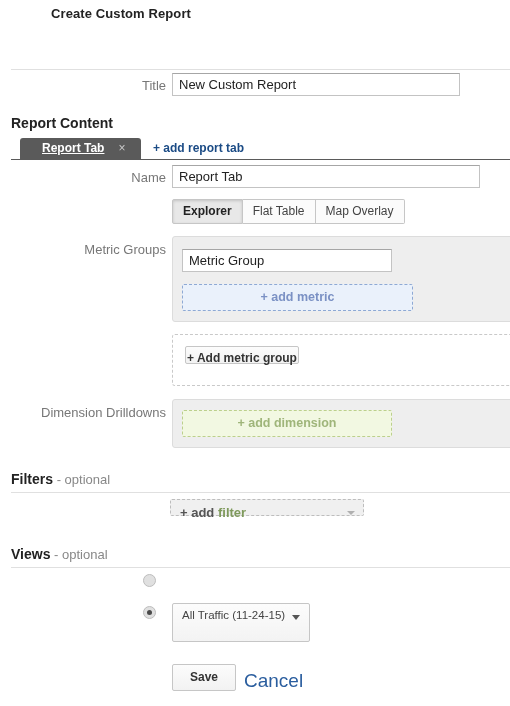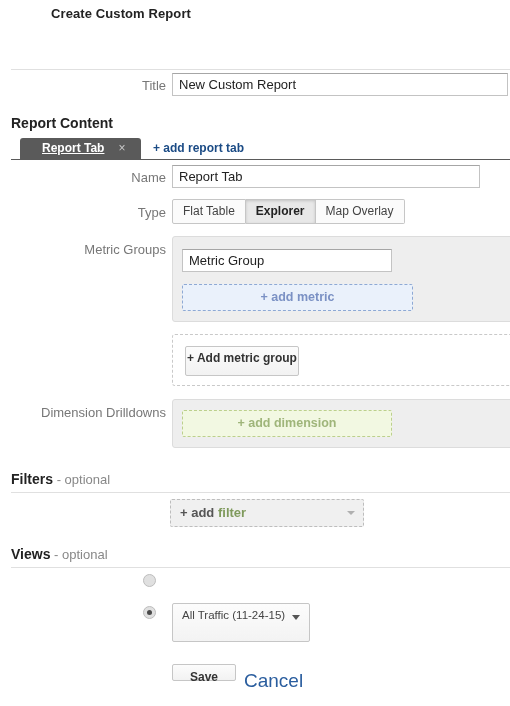--- a/index.html
+++ b/index.html
@@ -174,32 +174,32 @@
   .btn {
     position: absolute;
     background: linear-gradient(#fcfcfc, #f2f2f2);
     border: 1px solid #c6c6c6;
     border-radius: 2px;
     color: #333;
     font-size: 12px;
     font-weight: bold;
     text-align: center;
     line-height: 23px;
-    height: 30px;
+    height: 18px;
     cursor: pointer;
     white-space: nowrap;
   }
 
   
   .filterbox {
     position: absolute;
     background: #f0f0f0;
     border: 1px dashed #bdbdbd;
     border-radius: 2px;
-    height: 28px;
+    height: 17px;
     line-height: 25px;
     font-size: 13px;
     cursor: pointer;
   }
   .filterbox .fplus { color: #555; font-weight: bold; padding-left: 9px; }
   .filterbox .fword { color: #7f9a5c; font-weight: bold; }
   .filterbox .fcaret {
     position: absolute;
     right: 8px; top: 11px;
     width: 0; height: 0;
@@ -265,37 +265,36 @@
 </head>
 <body>
 
 <div class="page">
 
   <div class="page-title">Create Custom Report</div>
 
   <div class="rule" style="top:69px;"></div>
 
   <div class="lbl" style="left:6px; top:78px;">Title</div>
-  <input class="txtinput" style="left: 172px; top: 73px; width: 336px;" value="New Custom Report">
+  <input class="txtinput" style="left: 172px; top: 73px; width: 288px;" value="New Custom Report">
 
   <div class="section-head" style="top:115px;">Report Content</div>
 
   <div class="tab" style="left:20px; top:138px;text-decoration:underline;">
     <span>Report Tab</span><span class="tab-x">×</span>
   </div>
   <div class="addtab" style="left:153px; top:141px;">+ add report tab</div>
   <div class="rule" style="top:159px; background:#5a5a5a; left:11px; width:499px; height:1px;"></div>
 
   <div class="lbl" style="left:6px; top:170px;">Name</div>
   <input class="txtinput" style="left: 172px; top: 165px; width: 308px;" value="Report Tab">
 
-  <div class="lbl" style="left:6px; top:205px;">Type</div>
   <div class="seg" style="left:172px; top:199px;">
+    <div class="segbtn active">Explorer</div>
     <div class="segbtn">Flat Table</div>
-    <div class="segbtn active">Explorer</div>
     <div class="segbtn">Map Overlay</div>
   </div>
 
   <div class="lbl" style="left:6px; top:242px;">Metric Groups</div>
 
   <div class="panel" style="left:172px; top:236px; width:345px; height:86px;">
     <input class="txtinput" style="left: 9px; top: 12px; width: 210px;" value="Metric Group">
     <div class="addbox metric" style="left:9px; top:47px; width:231px;">+ add metric</div>
   </div>
 
@@ -325,16 +324,16 @@
   <div class="rule" style="top:567px;"></div>
 
   <div class="radio" style="left:143px; top:574px;"></div>
 
   <div class="radio on" style="left:143px; top:606px;"></div>
   <div class="selectbox" style="left:172px; top:603px;">
     <span>All Traffic (11-24-15)</span>
     <span class="scaret"></span>
   </div>
 
-  <div class="btn" style="left:172px; top:664px; width:64px; height:17px; line-height:25px;">Save</div>
+  <div class="btn" style="left:172px; top:664px; width:64px; height:27px; line-height:25px;">Save</div>
   <div class="cancel-link" style="left:244px; top:670px;">Cancel</div>
 
 </div>
 
 </body></html>

